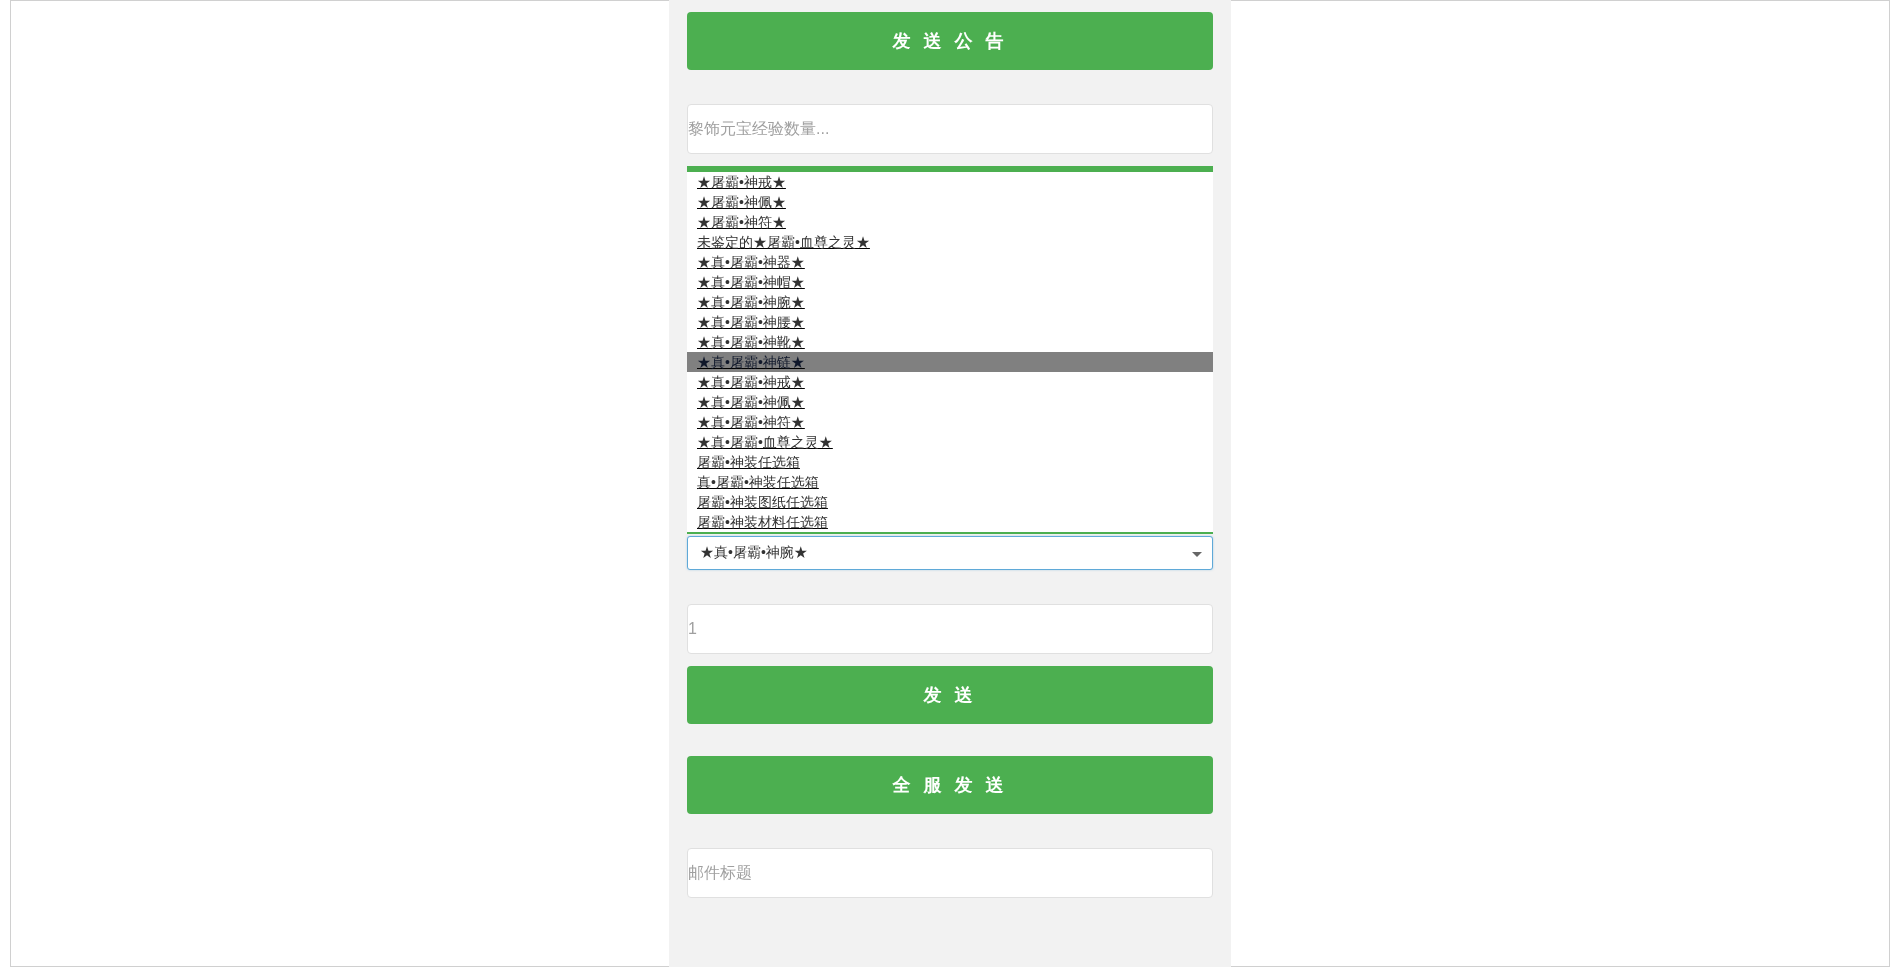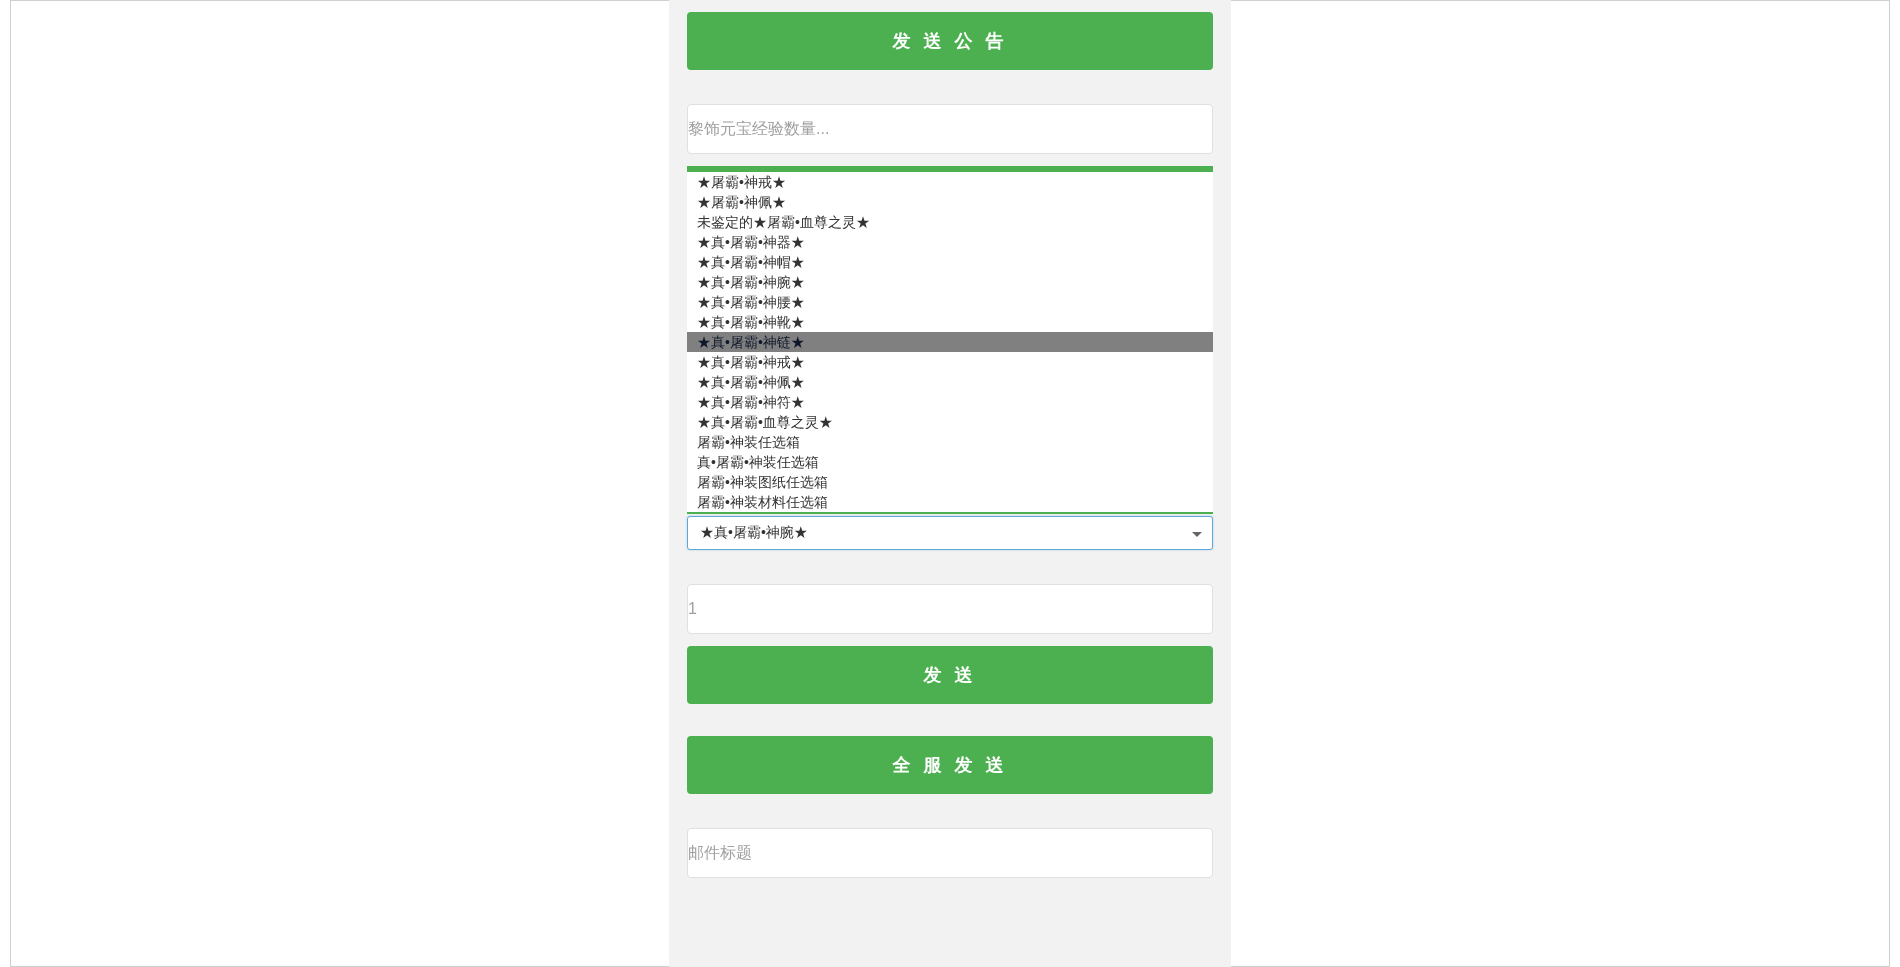--- a/index.html
+++ b/index.html
@@ -85,20 +85,21 @@
       position: relative;
       width: 100%;
     }
     
     .select-dropdown-open {
       width: 100%;
       border-top: 6px solid #4caf50;
       border-bottom: 2px solid #4caf50;
       background: #ffffff;
       position: relative;
+      text-decoration: underline;
     }
     
     .option-list {
       max-height: 402px;
       overflow-y: scroll;
       font-size: 14px;
       color: #333333;
     }
     
     .option-item {
@@ -174,20 +175,21 @@
   </div>
 
   <div class="gap-sm"></div>
 
   <div class="section">
     <div class="select-wrapper">
       <div class="select-dropdown-open">
         <div class="option-list" id="option-list">
             <div class="option-item">★屠霸•神戒★</div>
             <div class="option-item">★屠霸•神佩★</div>
+            <div class="option-item">★屠霸•神符★</div>
             <div class="option-item">未鉴定的★屠霸•血尊之灵★</div>
             <div class="option-item">★真•屠霸•神器★</div>
             <div class="option-item">★真•屠霸•神帽★</div>
             <div class="option-item">★真•屠霸•神腕★</div>
             <div class="option-item">★真•屠霸•神腰★</div>
             <div class="option-item">★真•屠霸•神靴★</div>
             <div class="option-item highlighted">★真•屠霸•神链★</div>
             <div class="option-item">★真•屠霸•神戒★</div>
             <div class="option-item">★真•屠霸•神佩★</div>
             <div class="option-item">★真•屠霸•神符★</div>

